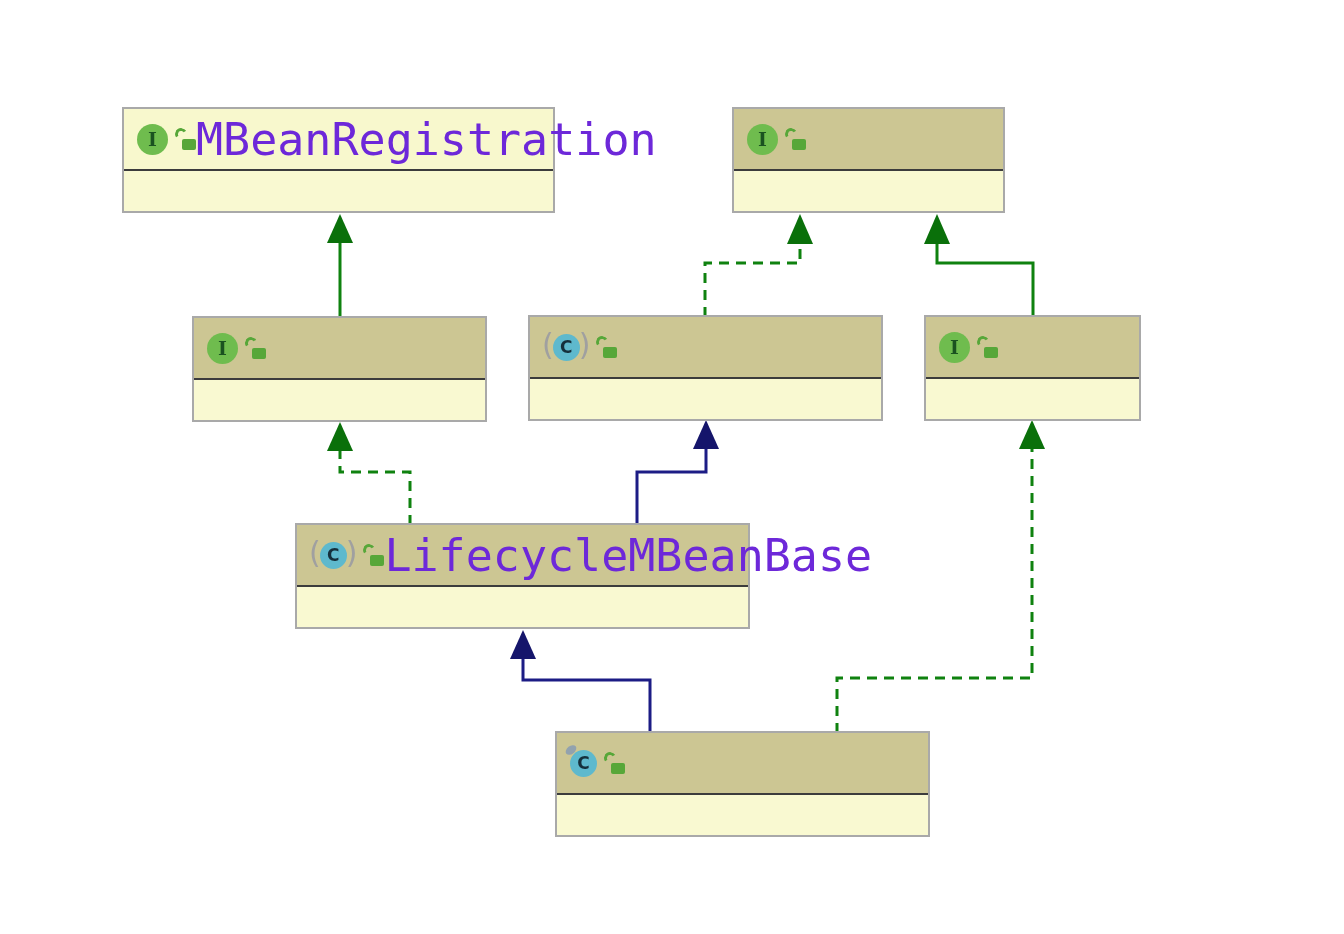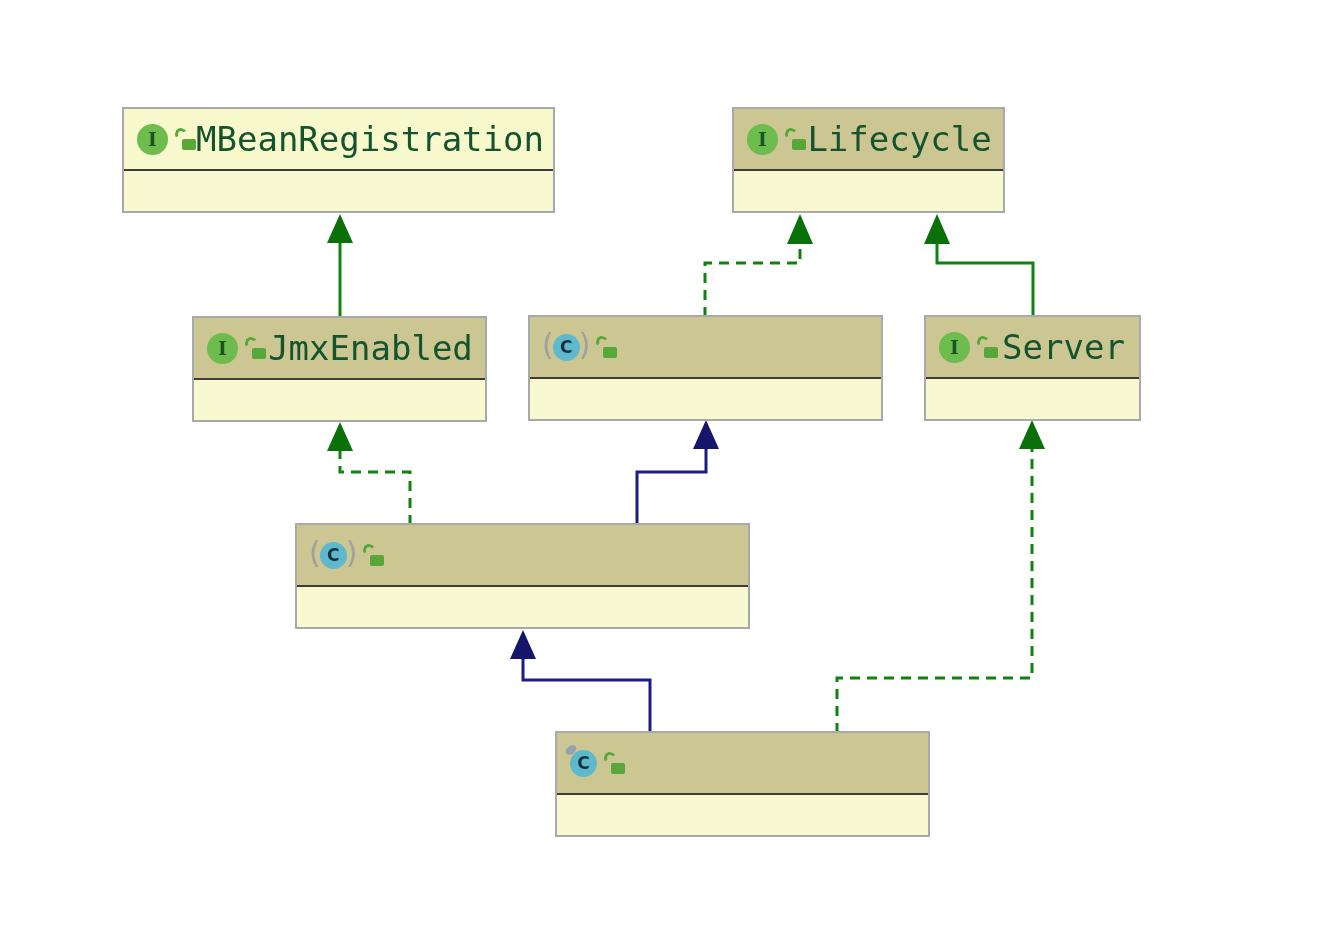--- a/index.html
+++ b/index.html
@@ -26,21 +26,21 @@
   .hd {
     height:62px; background:#CCC693;
     border-bottom:2px solid #3C3C3C;
     display:flex; align-items:center;
     padding:0 10px 0 13px;
   }
   .hd.light { background:#F8F8CD; }
   .compartment { height:40px; background:#F9F9D1; }
   .title {
     flex:1; text-align:center; white-space:nowrap;
-    font-size:34px; font-weight:500; color:#14532d;
+    font-size:45px; font-weight:500; color:#6d28d9;
     font-family:"DejaVu Sans Mono", monospace;
   }
 
   
   .iface-icon {
     width:31px; height:31px; border-radius:50%;
     background:#6FBC4E; flex:none;
     display:flex; align-items:center; justify-content:center;
   }
   .iface-icon .l {
@@ -144,35 +144,33 @@
 
   <div class="node n-lifecycle">
     <div class="hd">
       <span class="iface-icon">
           <span class="l">I</span>
         </span>
       <span class="lock">
           <span class="sh"></span>
           <span class="bd"></span>
         </span>
-      <span class="title">Lifecycle</span>
     </div>
     <div class="compartment"></div>
   </div>
 
   <div class="node n-jmx">
     <div class="hd">
       <span class="iface-icon">
           <span class="l">I</span>
         </span>
       <span class="lock">
           <span class="sh"></span>
           <span class="bd"></span>
         </span>
-      <span class="title">JmxEnabled</span>
     </div>
     <div class="compartment"></div>
   </div>
 
   <div class="node n-lifecyclebase">
     <div class="hd">
       <span class="cls-icon">
         <span class="par">(</span>
         <span class="cc">
             <span class="l">C</span>
@@ -189,38 +187,38 @@
 
   <div class="node n-server">
     <div class="hd">
       <span class="iface-icon">
           <span class="l">I</span>
         </span>
       <span class="lock">
           <span class="sh"></span>
           <span class="bd"></span>
         </span>
-      <span class="title">Server</span>
     </div>
     <div class="compartment"></div>
   </div>
 
   <div class="node n-lmbb">
     <div class="hd">
       <span class="cls-icon">
         <span class="par">(</span>
         <span class="cc">
             <span class="l">C</span>
           </span>
         <span class="par">)</span>
       </span>
       <span class="lock">
           <span class="sh"></span>
           <span class="bd"></span>
         </span>
+      <span class="title">LifecycleMBeanBase</span>
     </div>
     <div class="compartment"></div>
   </div>
 
   <div class="node n-std">
     <div class="hd">
       <span class="cls-icon">
         <span class="cc">
             <span class="hook"></span>
             <span class="l">C</span>

